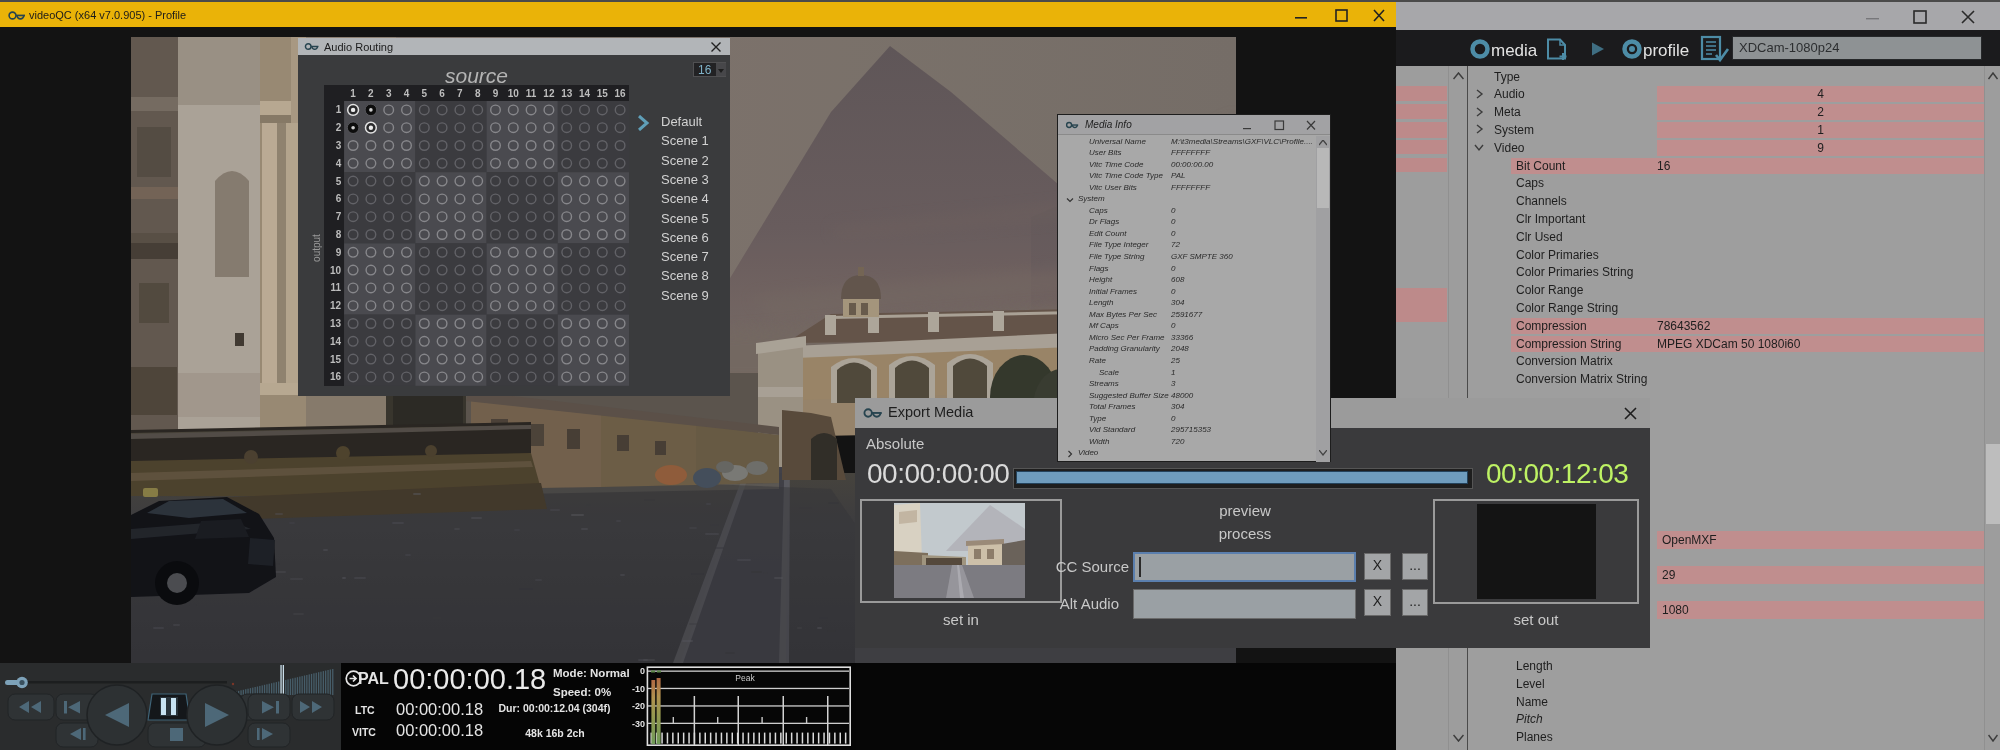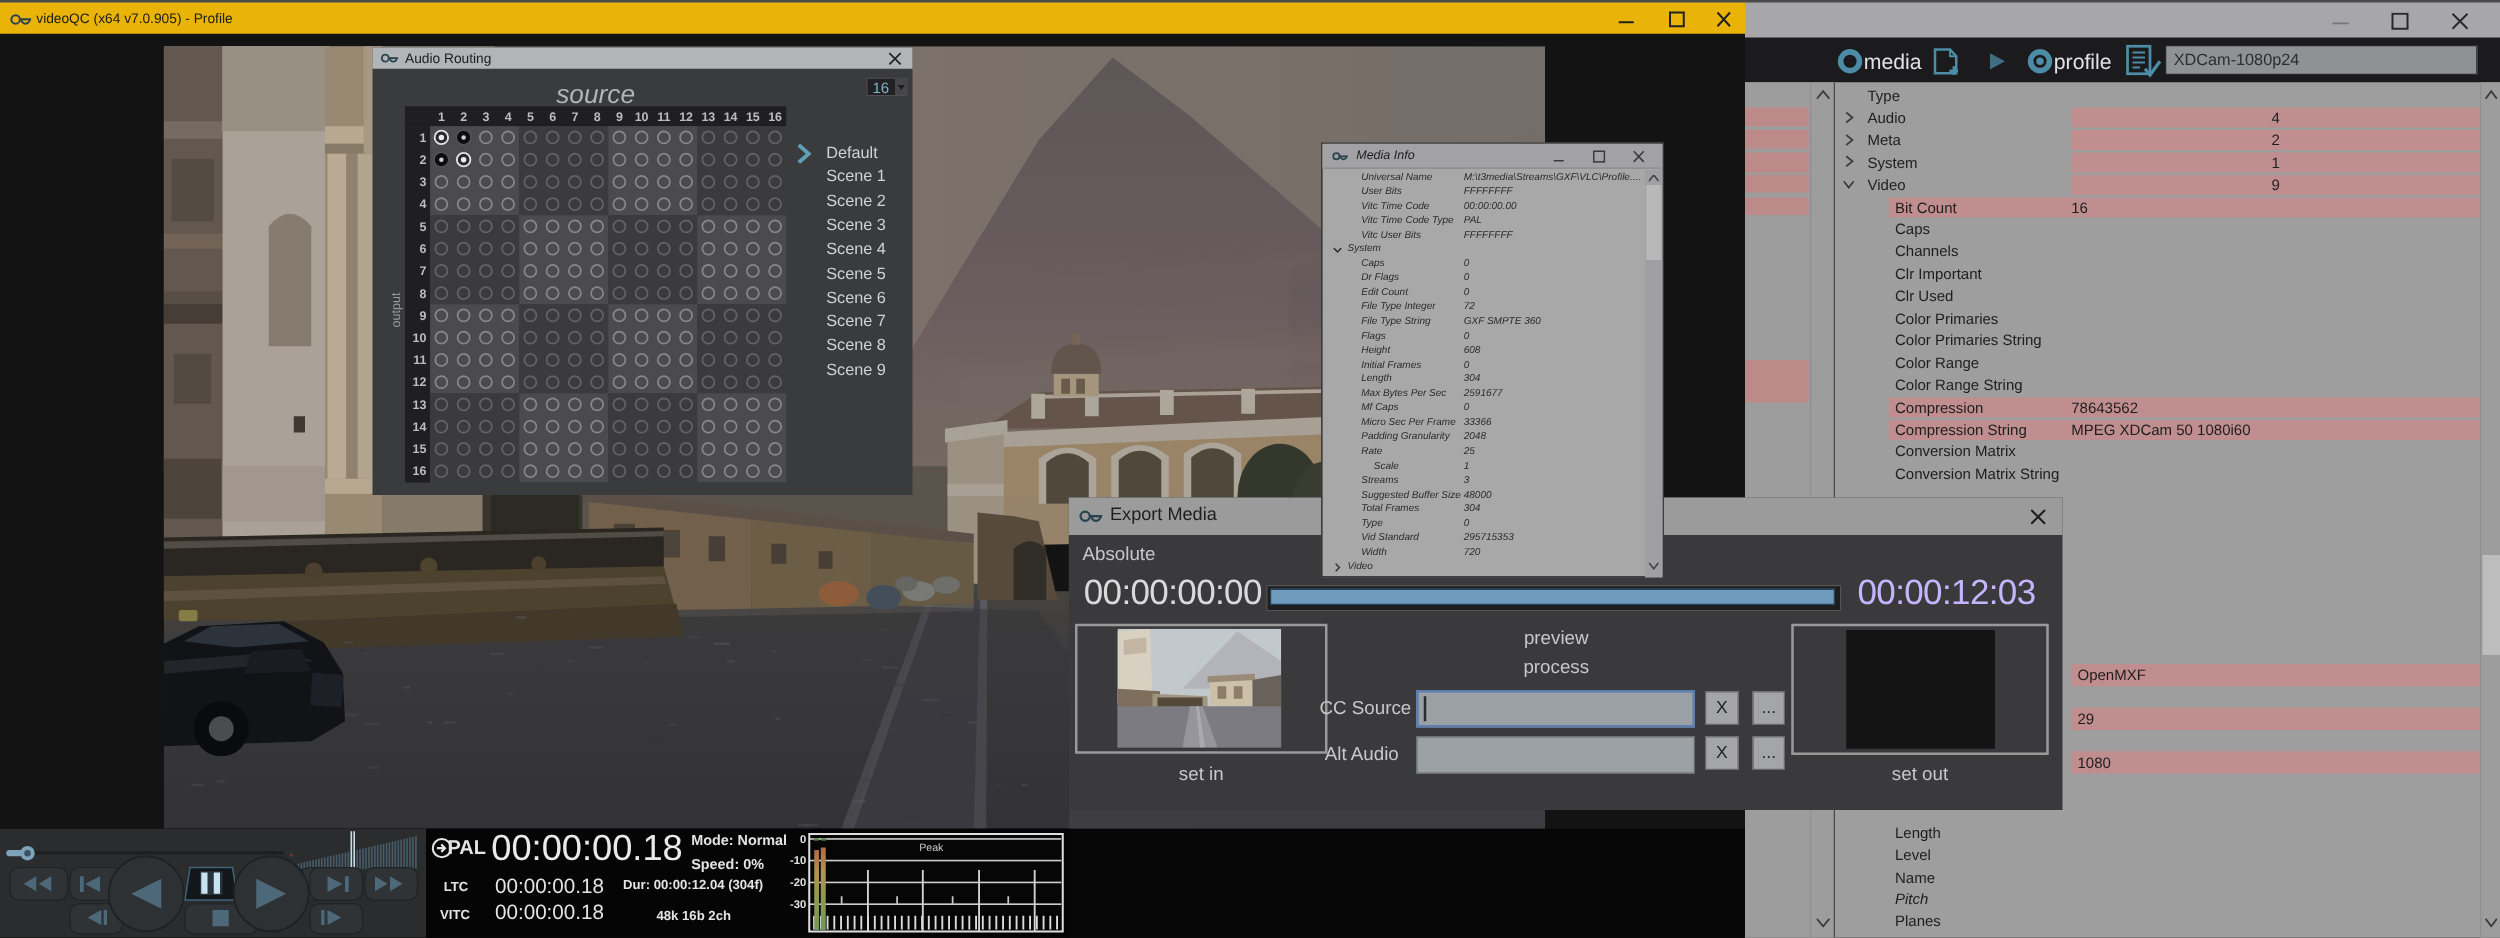--- a/index.html
+++ b/index.html
@@ -900,21 +900,21 @@
 <path d="M9 5.5a3.4 3.4 0 1 0 6.8 0" fill="none" stroke="#27444f" stroke-width="1.7"></path>
 <rect x="8" y="4.6" width="9" height="1.7" fill="#27444f"></rect>
 </svg>
 <div class="abs" style="left:33px;top:6px;font-size:14.5px;color:#1e1e1e;">Export Media</div>
 <svg class="abs" style="left:768px;top:8px;" width="15" height="15" viewBox="0 0 15 15">
           <path d="M2 2 L13 13 M13 2 L2 13" stroke="#1e1e1e" stroke-width="1.6"></path>
         </svg>
 </div>
 <div class="abs" style="left:11px;top:37px;font-size:15px;color:#c8c8c8;">Absolute</div>
 <div class="abs" style="left:12px;top:60px;font-size:28px;letter-spacing:-0.5px;color:#dadada;">00:00:00:00</div>
-<div class="abs" style="left:631px;top:60px;font-size:28px;letter-spacing:-0.5px;color:#c4b5fd;">00:00:12:03</div>
+<div class="abs" style="left:631px;top:60px;font-size:28px;letter-spacing:-0.5px;color:#bef264;">00:00:12:03</div>
 <div class="abs" style="left:158px;top:70px;width:460px;height:21px;background:#1e1e1e;border:1px solid #555;">
         <div class="abs" style="left:2px;top:2px;width:452px;height:13px;background:#6f9cbd;border:1px solid #24435c;"></div>
       </div>
 <div class="abs" style="left:5px;top:101px;width:202px;height:104px;border:2px solid #9a9a9a;background:#3a3a3c;"></div>
 <svg class="abs" style="left:39px;top:105px;" width="131" height="95" viewBox="0 0 131 95">
         <rect width="131" height="95" fill="#c2c9cd"></rect>
         <path d="M52,48 L96,2 L131,26 L131,48 Z" fill="#a8a3ab" opacity="0.55"></path>
         <path d="M0,2 L26,0 L28,56 L0,60 Z" fill="#d8d1c2"></path>
         <path d="M5,9 L23,7 L23,19 L5,21 Z" fill="#c2b5a2"></path>
         <path d="M0,48 L34,50 L34,62 L0,64 Z" fill="#7d6f5c"></path>

